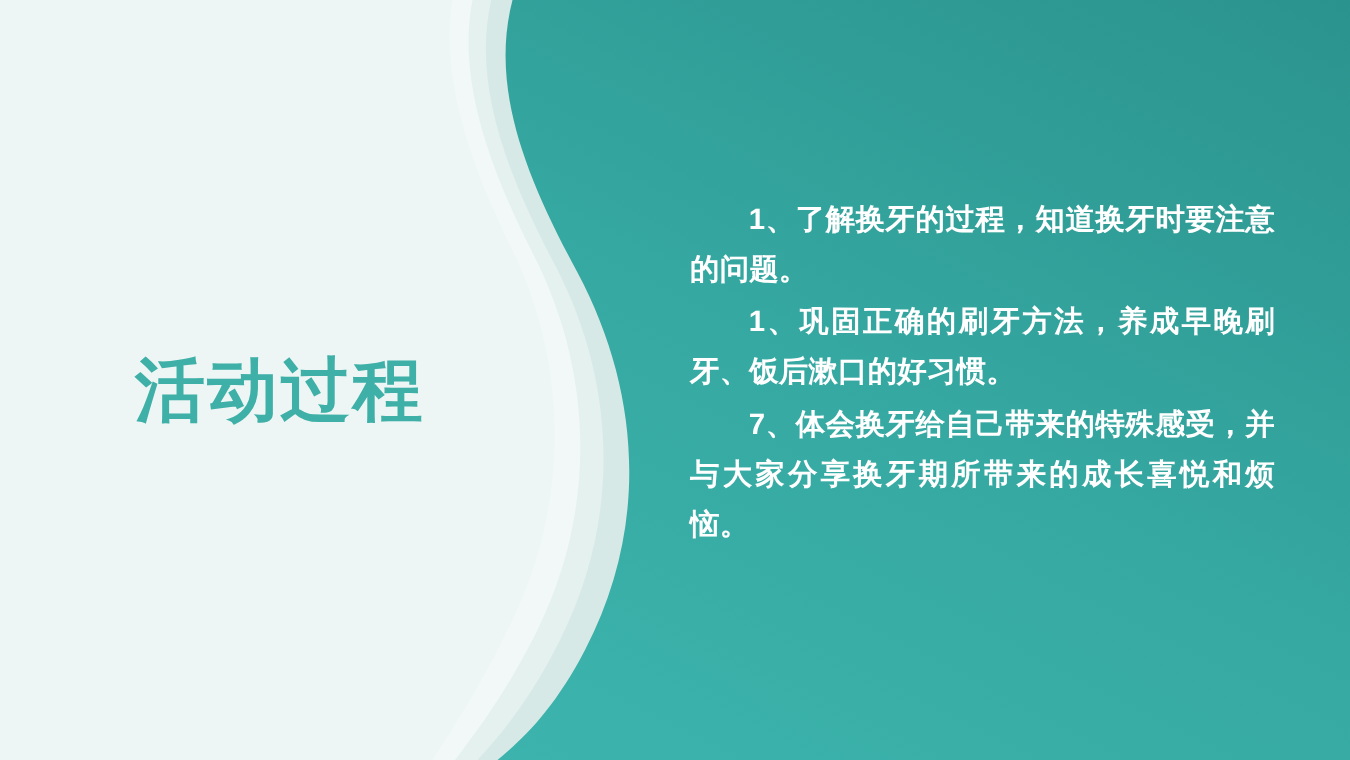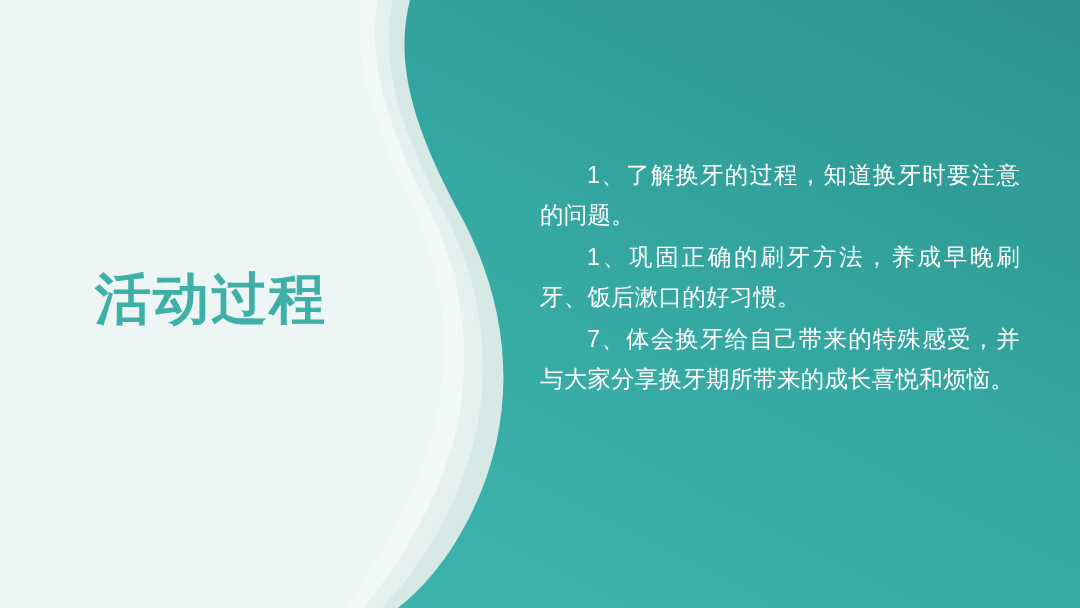--- a/index.html
+++ b/index.html
@@ -25,41 +25,41 @@
     display: block;
   }
   #title-block {
     position: absolute;
     left: 92px;
     top: 266px;
     width: 360px;
     z-index: 5;
   }
   #slide-title {
-    margin: 3px;
+    margin: 16px;
     font-size: 56px;
     line-height: 1.08;
     font-weight: bold;
     letter-spacing: 2px;
     color: #3FB0A7;
     white-space: nowrap;
   }
   #body-block {
     position: absolute;
     left: 540px;
     top: 155px;
     width: 480px;
     z-index: 5;
   }
   .body-para {
-    margin: 0 0 2px 0;
+    margin: 0 0 2px 12px;
     color: #FFFFFF;
     font-size: 23.5px;
     line-height: 40px;
-    font-weight: normal;
+    font-weight: bold;
     text-indent: 47px;
     letter-spacing: 0.2px;
     text-align: justify;
     text-justify: inter-ideograph;
   }
 </style>
 </head>
 <body>
 
 <div id="slide">

